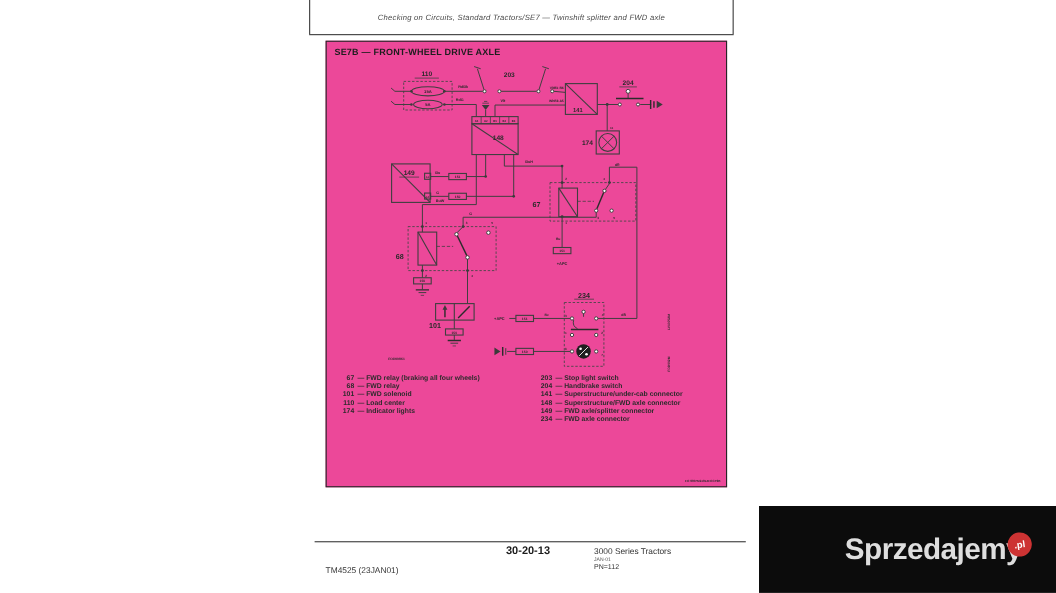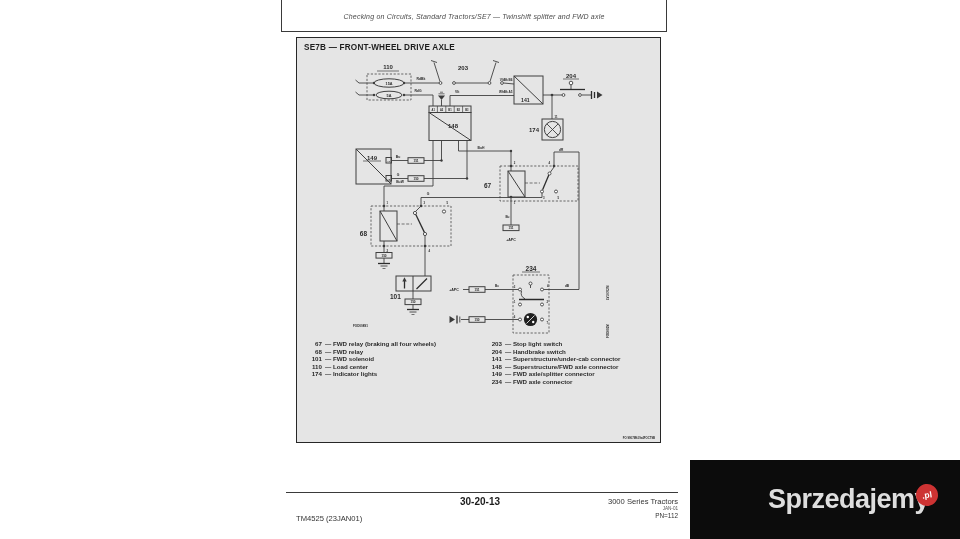--- a/index.html
+++ b/index.html
@@ -10,21 +10,21 @@
   .abs{position:absolute;}
   
   .rule{background:#3a3a3a;}
   .breadcrumb{
     left:281px;top:13px;width:386px;text-align:center;
     font-size:7px;font-style:italic;color:#4a4a4a;letter-spacing:.2px;
   }
   
   .sheet{
     left:296px;top:37px;width:365px;height:406px;
-    border:1.6px solid #272727;box-sizing:border-box;background:#e5e5e5;
+    border:1.6px solid #272727;box-sizing:border-box;background:#ec4899;
   }
   .sheet-title{
     position:absolute;left:7px;top:5px;font-size:8.2px;font-weight:bold;color:#1d1d1d;
     letter-spacing:.2px;
   }
   svg.schem{position:absolute;left:0;top:0;}
   svg.schem text{font-family:"Liberation Sans",sans-serif;font-weight:bold;fill:#2a2a2a;}
   .wire{stroke:#3f3f3f;stroke-width:.9;fill:none;}
   .thin{stroke:#3f3f3f;stroke-width:.7;fill:none;}
   .comp{stroke:#3f3f3f;stroke-width:1;fill:none;}
@@ -34,21 +34,21 @@
   .arm{stroke:#2c2c2c;stroke-width:1.3;fill:none;}
   .mech{stroke:#3f3f3f;stroke-width:.7;fill:none;stroke-dasharray:3,1.6;}
   .solid{fill:#3a3a3a;stroke:none;}
   
   .legend{font-size:6.2px;font-weight:bold;color:#2b2b2b;line-height:7.55px;}
   .legend .row{display:flex;white-space:nowrap;}
   .legend .num{width:13px;text-align:right;margin-right:3px;flex:none;}
   
   .f-left{left:296px;top:514px;font-size:7.6px;color:#333;}
   .f-center{left:420px;top:496px;width:120px;text-align:center;font-size:10px;font-weight:bold;color:#1c1c1c;}
-  .f-right{left:540px;top:497px;width:138px;text-align:right;color:#333;}
+  .f-right{left:540px;top:497px;width:138px;text-align:left;color:#333;}
   .f-series{font-size:7.6px;}
   .f-date{font-size:4.6px;color:#555;line-height:5.5px;}
   .f-pn{font-size:6.4px;line-height:7px;}
   
   .wm{
     left:690px;top:460px;width:270px;height:79px;background:#0c0c0c;
   }
   .wm-brand{
     position:absolute;left:78px;top:24px;font-size:27px;font-weight:bold;
     color:#dedede;letter-spacing:-.5px;

